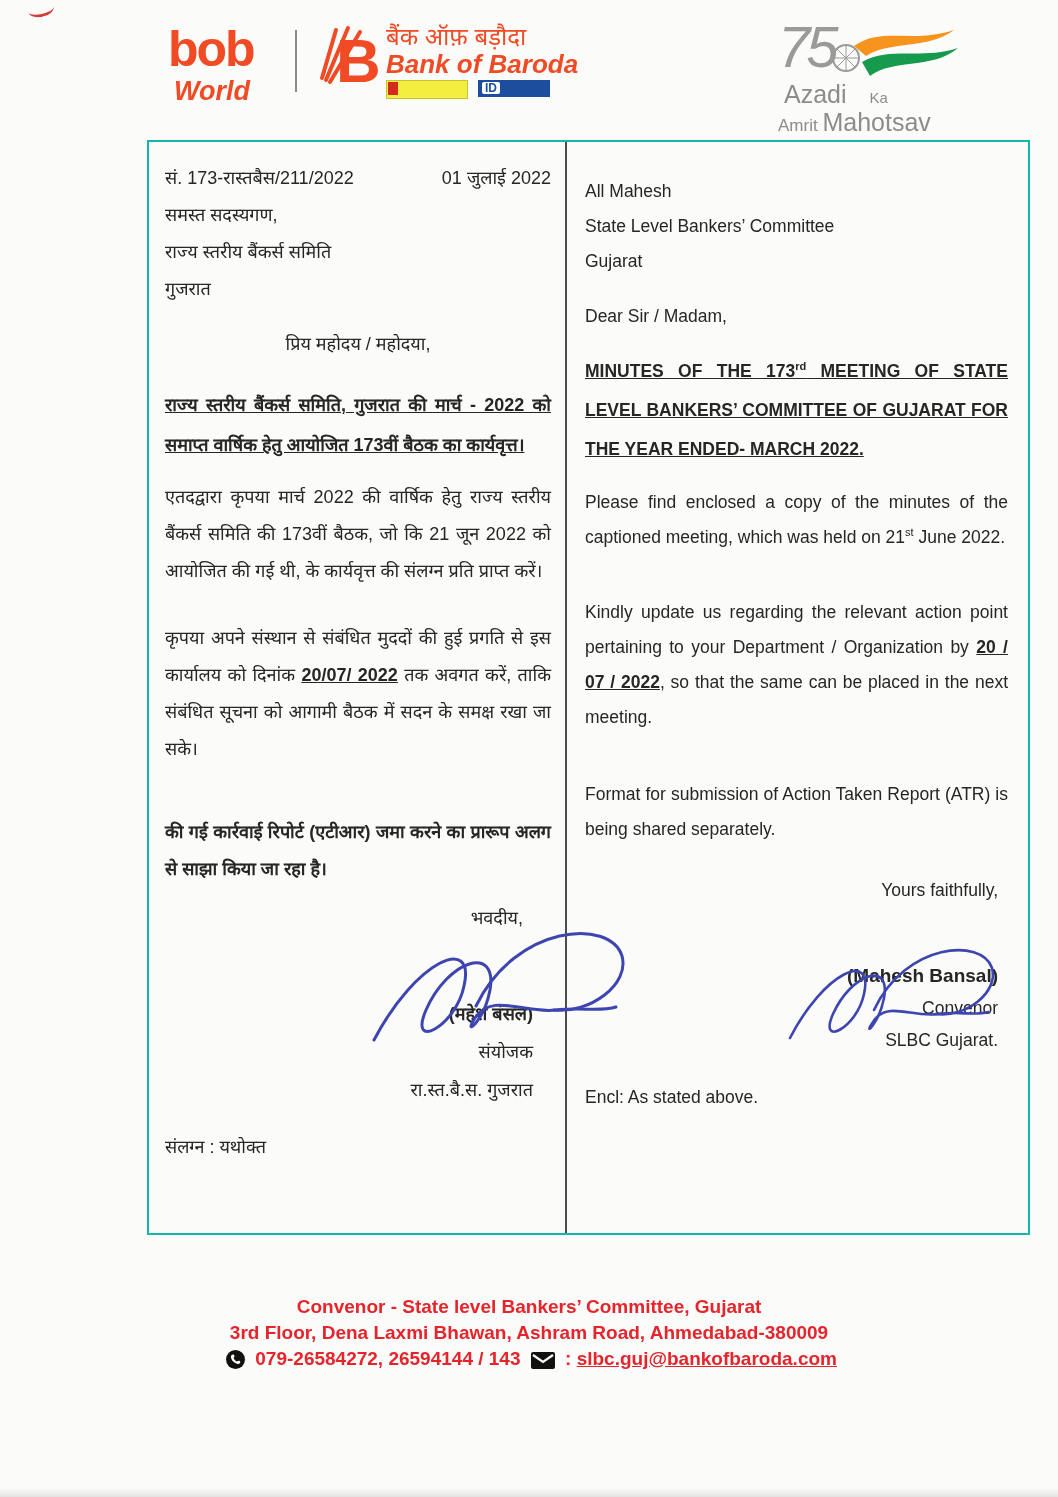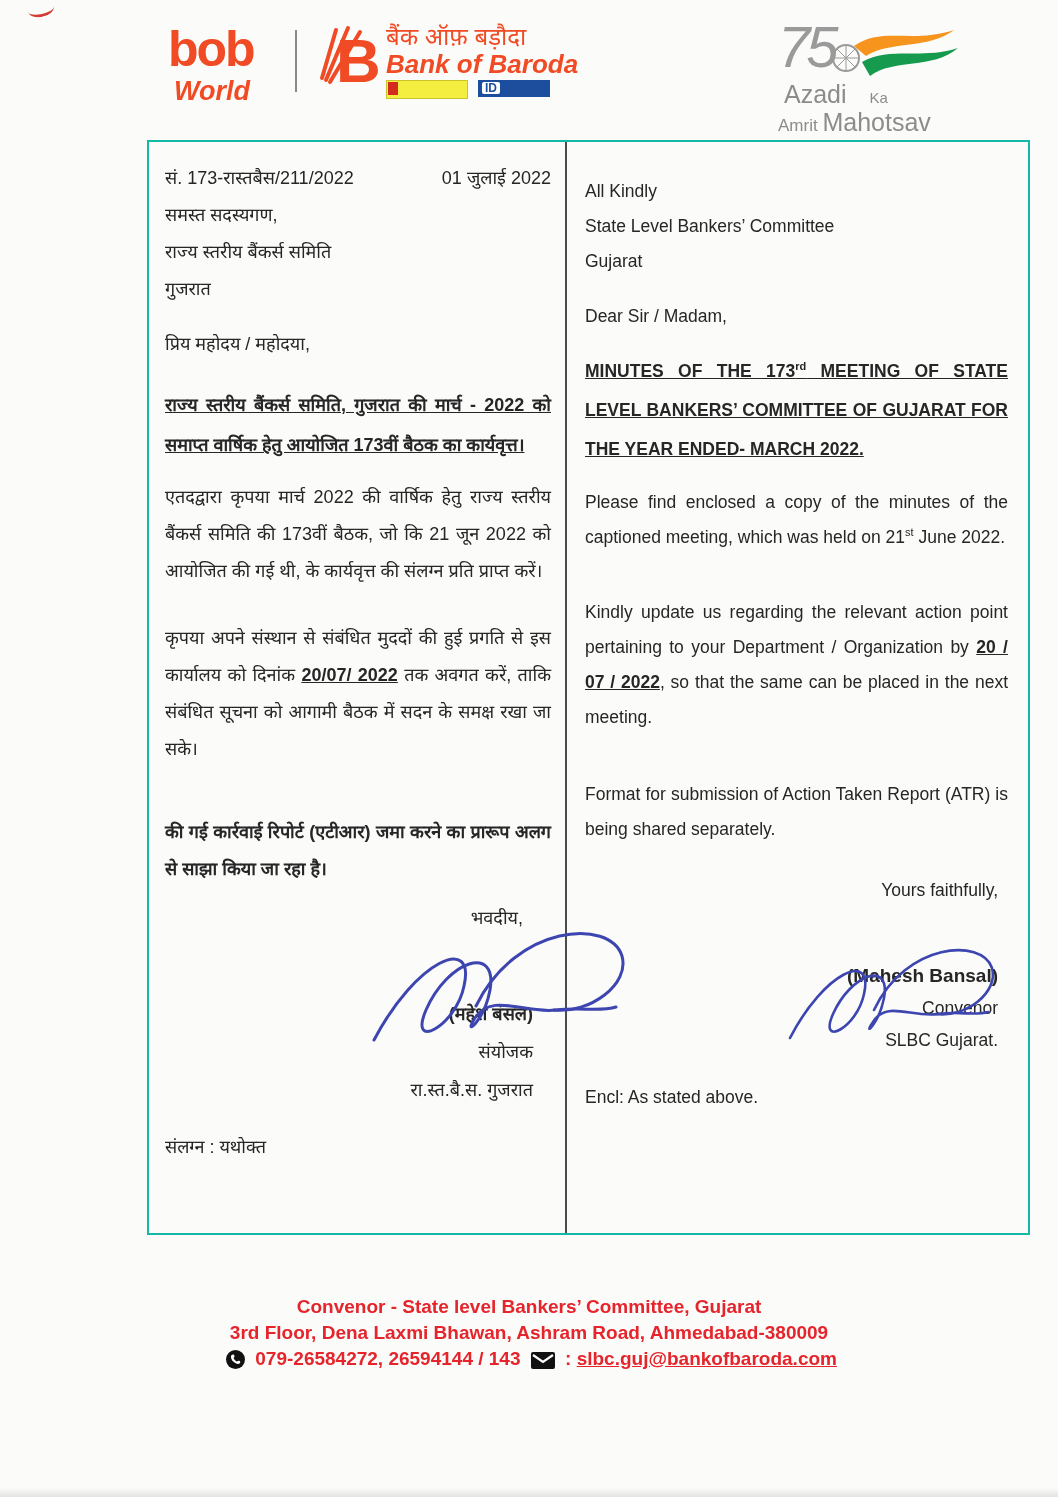--- a/index.html
+++ b/index.html
@@ -37,21 +37,21 @@
 
   #corner-mark{left:28px;top:2px;width:26px;height:12px;border-bottom:3px solid #d43b34;transform:rotate(-12deg);border-radius:50%;}
 
   
   #letter{left:147px;top:140px;width:879px;height:1091px;border:2px solid #14b8a6;display:flex;background:transparent;}
   #col-left{width:418px;border-right:2px solid #4c4c4c;padding:18px 14px 0 16px;box-sizing:border-box;font-size:18px;line-height:37px;}
   #col-right{flex:1;padding:16px 20px 0 18px;box-sizing:border-box;font-size:17.5px;line-height:35px;}
   .refline{display:flex;justify-content:space-between;align-items:baseline;}
   .addr{margin:0;}
   p{margin:0;}
-  .mt-sal-l{margin-top:18px;}
+  .mt-sal-l{margin-top:18px;text-align:center;}
   .mt-sub-l{margin-top:22px;}
   .subj-hi{font-weight:700;text-decoration:underline;text-align:justify;line-height:40px;}
   .mt-p1-l{margin-top:14px;text-align:justify;}
   .mt-p2-l{margin-top:30px;text-align:justify;}
   .mt-p3-l{margin-top:46px;text-align:justify;font-weight:bold;}
   .ul{text-decoration:underline;}
   .closing-l{margin-top:12px;text-align:right;padding-right:28px;}
   .signblock-l{margin-top:58px;text-align:right;padding-right:18px;line-height:38px;}
   .signblock-l .nm{font-weight:700;}
   .encl-l{margin-top:20px;}
@@ -155,21 +155,21 @@
     <p class="closing-l">भवदीय,</p>
     <div class="signblock-l">
       <div class="nm">(महेश बंसल)</div>
       <div>संयोजक</div>
       <div>रा.स्त.बै.स. गुजरात</div>
     </div>
     <p class="encl-l">संलग्न : यथोक्त</p>
   </div>
 
   <div id="col-right">
-    <p class="addr" style="margin-top:16px;">All Kindly</p>
+    <p class="addr" style="margin-top:16px;">All Mahesh</p>
     <p class="addr">State Level Bankers’ Committee</p>
     <p class="addr">Gujarat</p>
     <p class="mt-sal-r">Dear Sir / Madam,</p>
     <p class="subj-en"><span>MINUTES OF THE 173</span><sup>rd</sup><span> MEETING OF STATE LEVEL BANKERS’ COMMITTEE OF GUJARAT FOR THE YEAR ENDED- MARCH 2022.</span></p>
     <p class="mt-p1-r"><span>Please find enclosed a copy of the minutes of the captioned meeting, which was held on 21</span><sup>st</sup><span> June 2022.</span></p>
     <p class="mt-p2-r"><span>Kindly update us regarding the relevant action point pertaining to your Department / Organization by </span><b class="ul">20 / 07 / 2022</b><span>, so that the same can be placed in the next meeting.</span></p>
     <p class="mt-p3-r">Format for submission of Action Taken Report (ATR) is being shared separately.</p>
     <p class="closing-r">Yours faithfully,</p>
     <div class="signblock-r">
       <div class="nm">(Mahesh Bansal)</div>

